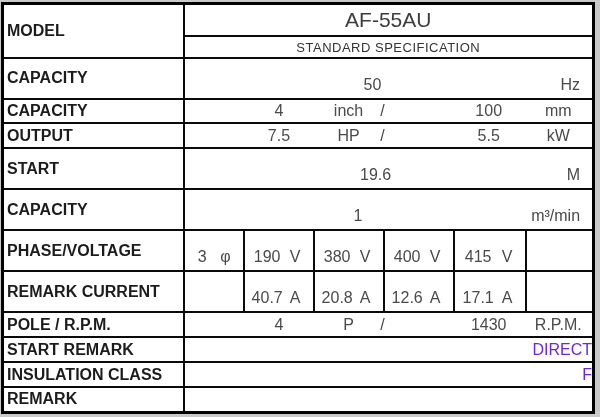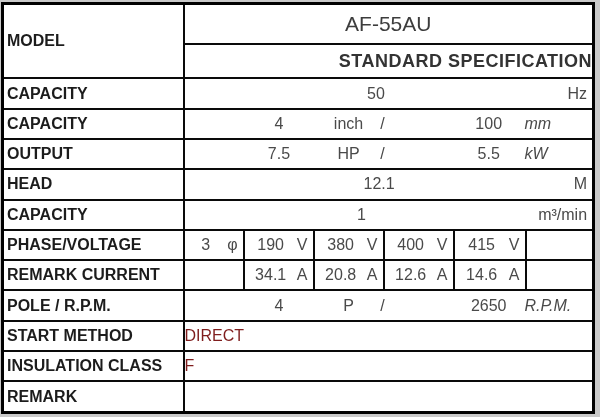--- a/index.html
+++ b/index.html
@@ -32,44 +32,44 @@
     color:#1c1c1c;
     padding-left:3px;
     letter-spacing:0px;
   }
   td.model-cell{
     font-size:21px;
     color:#3d3d3d;
     text-align:center;
   }
   td.spec-cell{
-    font-size:18px;
-    font-weight:bold;
+    font-size:13px;
+    font-weight:normal;
     color:#333333;
-    text-align:right;
+    text-align:center;
     letter-spacing:0.5px;
   }
   .vu{ 
     display:flex;align-items:flex-end;width:100%;
     font-size:16px;color:#4a4a4a;
   }
   .vu .val{flex:1;text-align:center;}
-  .vu .unit{text-align:right;padding-right:5px;}
+  .vu .unit{text-align:right;padding-right:12px;margin-top:13px;}
   .grid6{
     display:grid;
     grid-template-columns:60fr 70fr 70fr 70fr 72fr 68fr;
     width:100%;
     font-size:16px;color:#4a4a4a;
     align-items:center;
   }
   .grid6 .c{text-align:center;}
   .grid6 .slash{text-align:left;margin-left:-3px;}
-  .grid6 .unit{text-align:left;font-style:italic;}
+  .grid6 .unit{text-align:center;}
   td.vcell .vu{font-size:16px;}
-  td.center{text-align:left;font-size:16px;color:#7f1d1d;}
+  td.center{text-align:right;font-size:16px;color:#6d28d9;}
 </style>
 </head>
 <body>
 
 <div class="sheet">
 <table>
   <colgroup>
     <col style="width:181px">
     <col style="width:60px">
     <col style="width:70px">
@@ -120,24 +120,24 @@
         <span class="c">7.5</span>
         <span class="c">HP</span>
         <span class="slash">/</span>
         <span class="c">5.5</span>
         <span class="unit">kW</span>
       </div>
     </td>
   </tr>
 
   <tr>
-    <td class="label">HEAD</td>
-    <td colspan="6">
-      <div class="vu">
-        <span class="val">12.1</span>
+    <td class="label">START</td>
+    <td colspan="6">
+      <div class="vu">
+        <span class="val">19.6</span>
         <span class="unit">M</span>
       </div>
     </td>
   </tr>
 
   <tr>
     <td class="label">CAPACITY</td>
     <td colspan="6">
       <div class="vu">
         <span class="val">1</span>
@@ -179,61 +179,61 @@
       </div>
     </td>
     <td class="vcell"></td>
   </tr>
 
   <tr>
     <td class="label">REMARK CURRENT</td>
     <td class="vcell"></td>
     <td class="vcell">
       <div class="vu">
-        <span class="val">34.1</span>
+        <span class="val">40.7</span>
         <span class="unit">A</span>
       </div>
     </td>
     <td class="vcell">
       <div class="vu">
         <span class="val">20.8</span>
         <span class="unit">A</span>
       </div>
     </td>
     <td class="vcell">
       <div class="vu">
         <span class="val">12.6</span>
         <span class="unit">A</span>
       </div>
     </td>
     <td class="vcell">
       <div class="vu">
-        <span class="val">14.6</span>
+        <span class="val">17.1</span>
         <span class="unit">A</span>
       </div>
     </td>
     <td class="vcell"></td>
   </tr>
 
   <tr>
     <td class="label">POLE / R.P.M.</td>
     <td colspan="6">
       <div class="grid6">
         <span></span>
         <span class="c">4</span>
         <span class="c">P</span>
         <span class="slash">/</span>
-        <span class="c">2650</span>
+        <span class="c">1430</span>
         <span class="unit">R.P.M.</span>
       </div>
     </td>
   </tr>
 
   <tr>
-    <td class="label">START METHOD</td>
+    <td class="label">START REMARK</td>
     <td class="center" colspan="6">DIRECT</td>
   </tr>
 
   <tr>
     <td class="label">INSULATION CLASS</td>
     <td class="center" colspan="6">F</td>
   </tr>
 
   <tr>
     <td class="label">REMARK</td>

